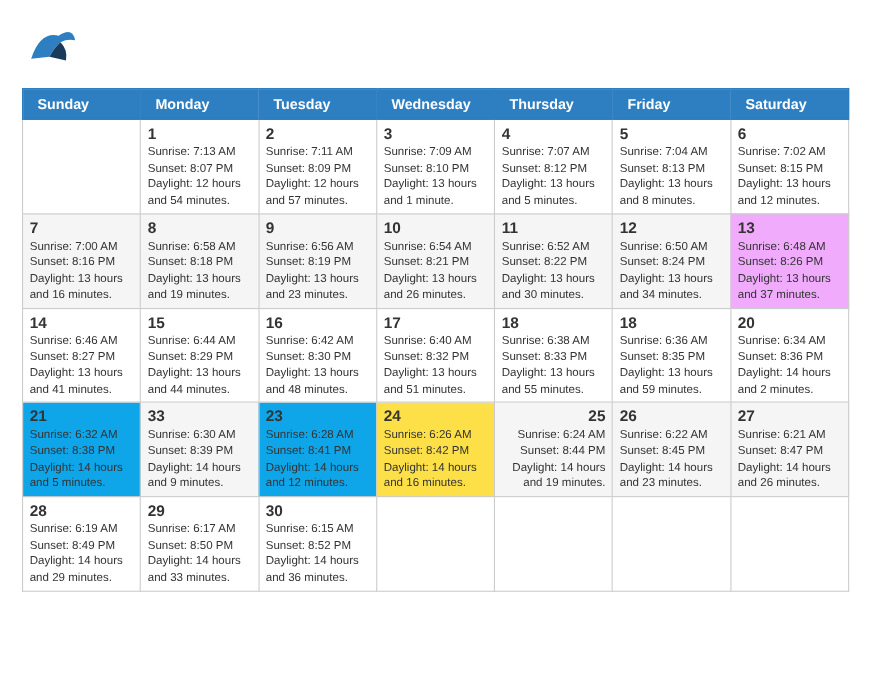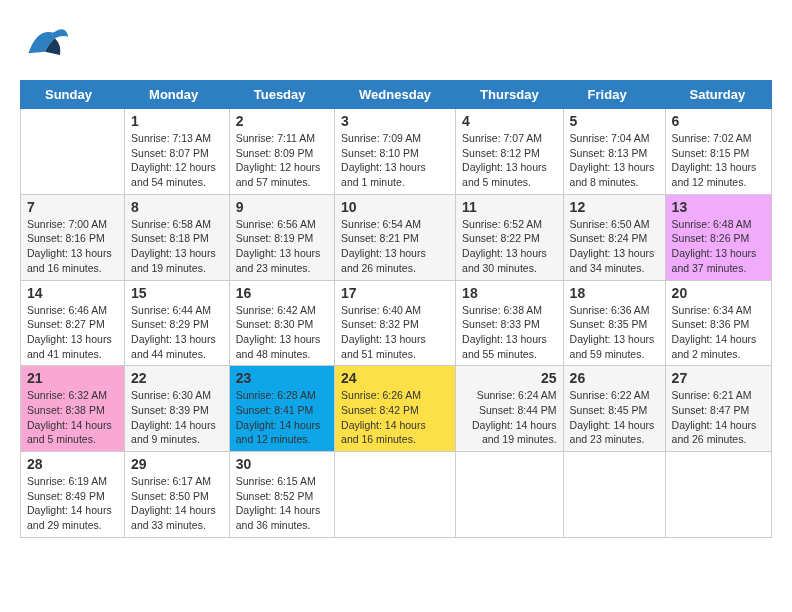--- a/index.html
+++ b/index.html
@@ -29,21 +29,21 @@
       color: #1a3a5c;
     }
     .calendar {
       width: 100%;
       border-collapse: collapse;
       font-size: 11px;
     }
     .calendar th {
       background-color: #2e7fc1;
       color: #fff;
-      padding: 6px 24px;
+      padding: 6px 13px;
       text-align: left;
       font-size: 13px;
       font-weight: bold;
       border: 1px solid #2e7fc1;
     }
     .calendar td {
       border: 1px solid #ccc;
       padding: 4px 6px;
       vertical-align: top;
       width: 107px;
@@ -206,26 +206,26 @@
         <td>
           <span class="day-number">18</span>
           <div class="day-info">Sunrise: 6:36 AM<br>Sunset: 8:35 PM<br>Daylight: 13 hours<br>and 59 minutes.</div>
         </td>
         <td>
           <span class="day-number">20</span>
           <div class="day-info">Sunrise: 6:34 AM<br>Sunset: 8:36 PM<br>Daylight: 14 hours<br>and 2 minutes.</div>
         </td>
       </tr>
       <tr>
-        <td style="background: #f9a8d4;">
+        <td style="background: #0ea5e9;">
           <span class="day-number">21</span>
           <div class="day-info">Sunrise: 6:32 AM<br>Sunset: 8:38 PM<br>Daylight: 14 hours<br>and 5 minutes.</div>
         </td>
         <td style="background: rgb(245, 245, 245);">
-          <span class="day-number">22</span>
+          <span class="day-number">33</span>
           <div class="day-info">Sunrise: 6:30 AM<br>Sunset: 8:39 PM<br>Daylight: 14 hours<br>and 9 minutes.</div>
         </td>
         <td style="background: #0ea5e9;">
           <span class="day-number">23</span>
           <div class="day-info">Sunrise: 6:28 AM<br>Sunset: 8:41 PM<br>Daylight: 14 hours<br>and 12 minutes.</div>
         </td>
         <td style="background: #fde047;">
           <span class="day-number">24</span>
           <div class="day-info">Sunrise: 6:26 AM<br>Sunset: 8:42 PM<br>Daylight: 14 hours<br>and 16 minutes.</div>
         </td>

